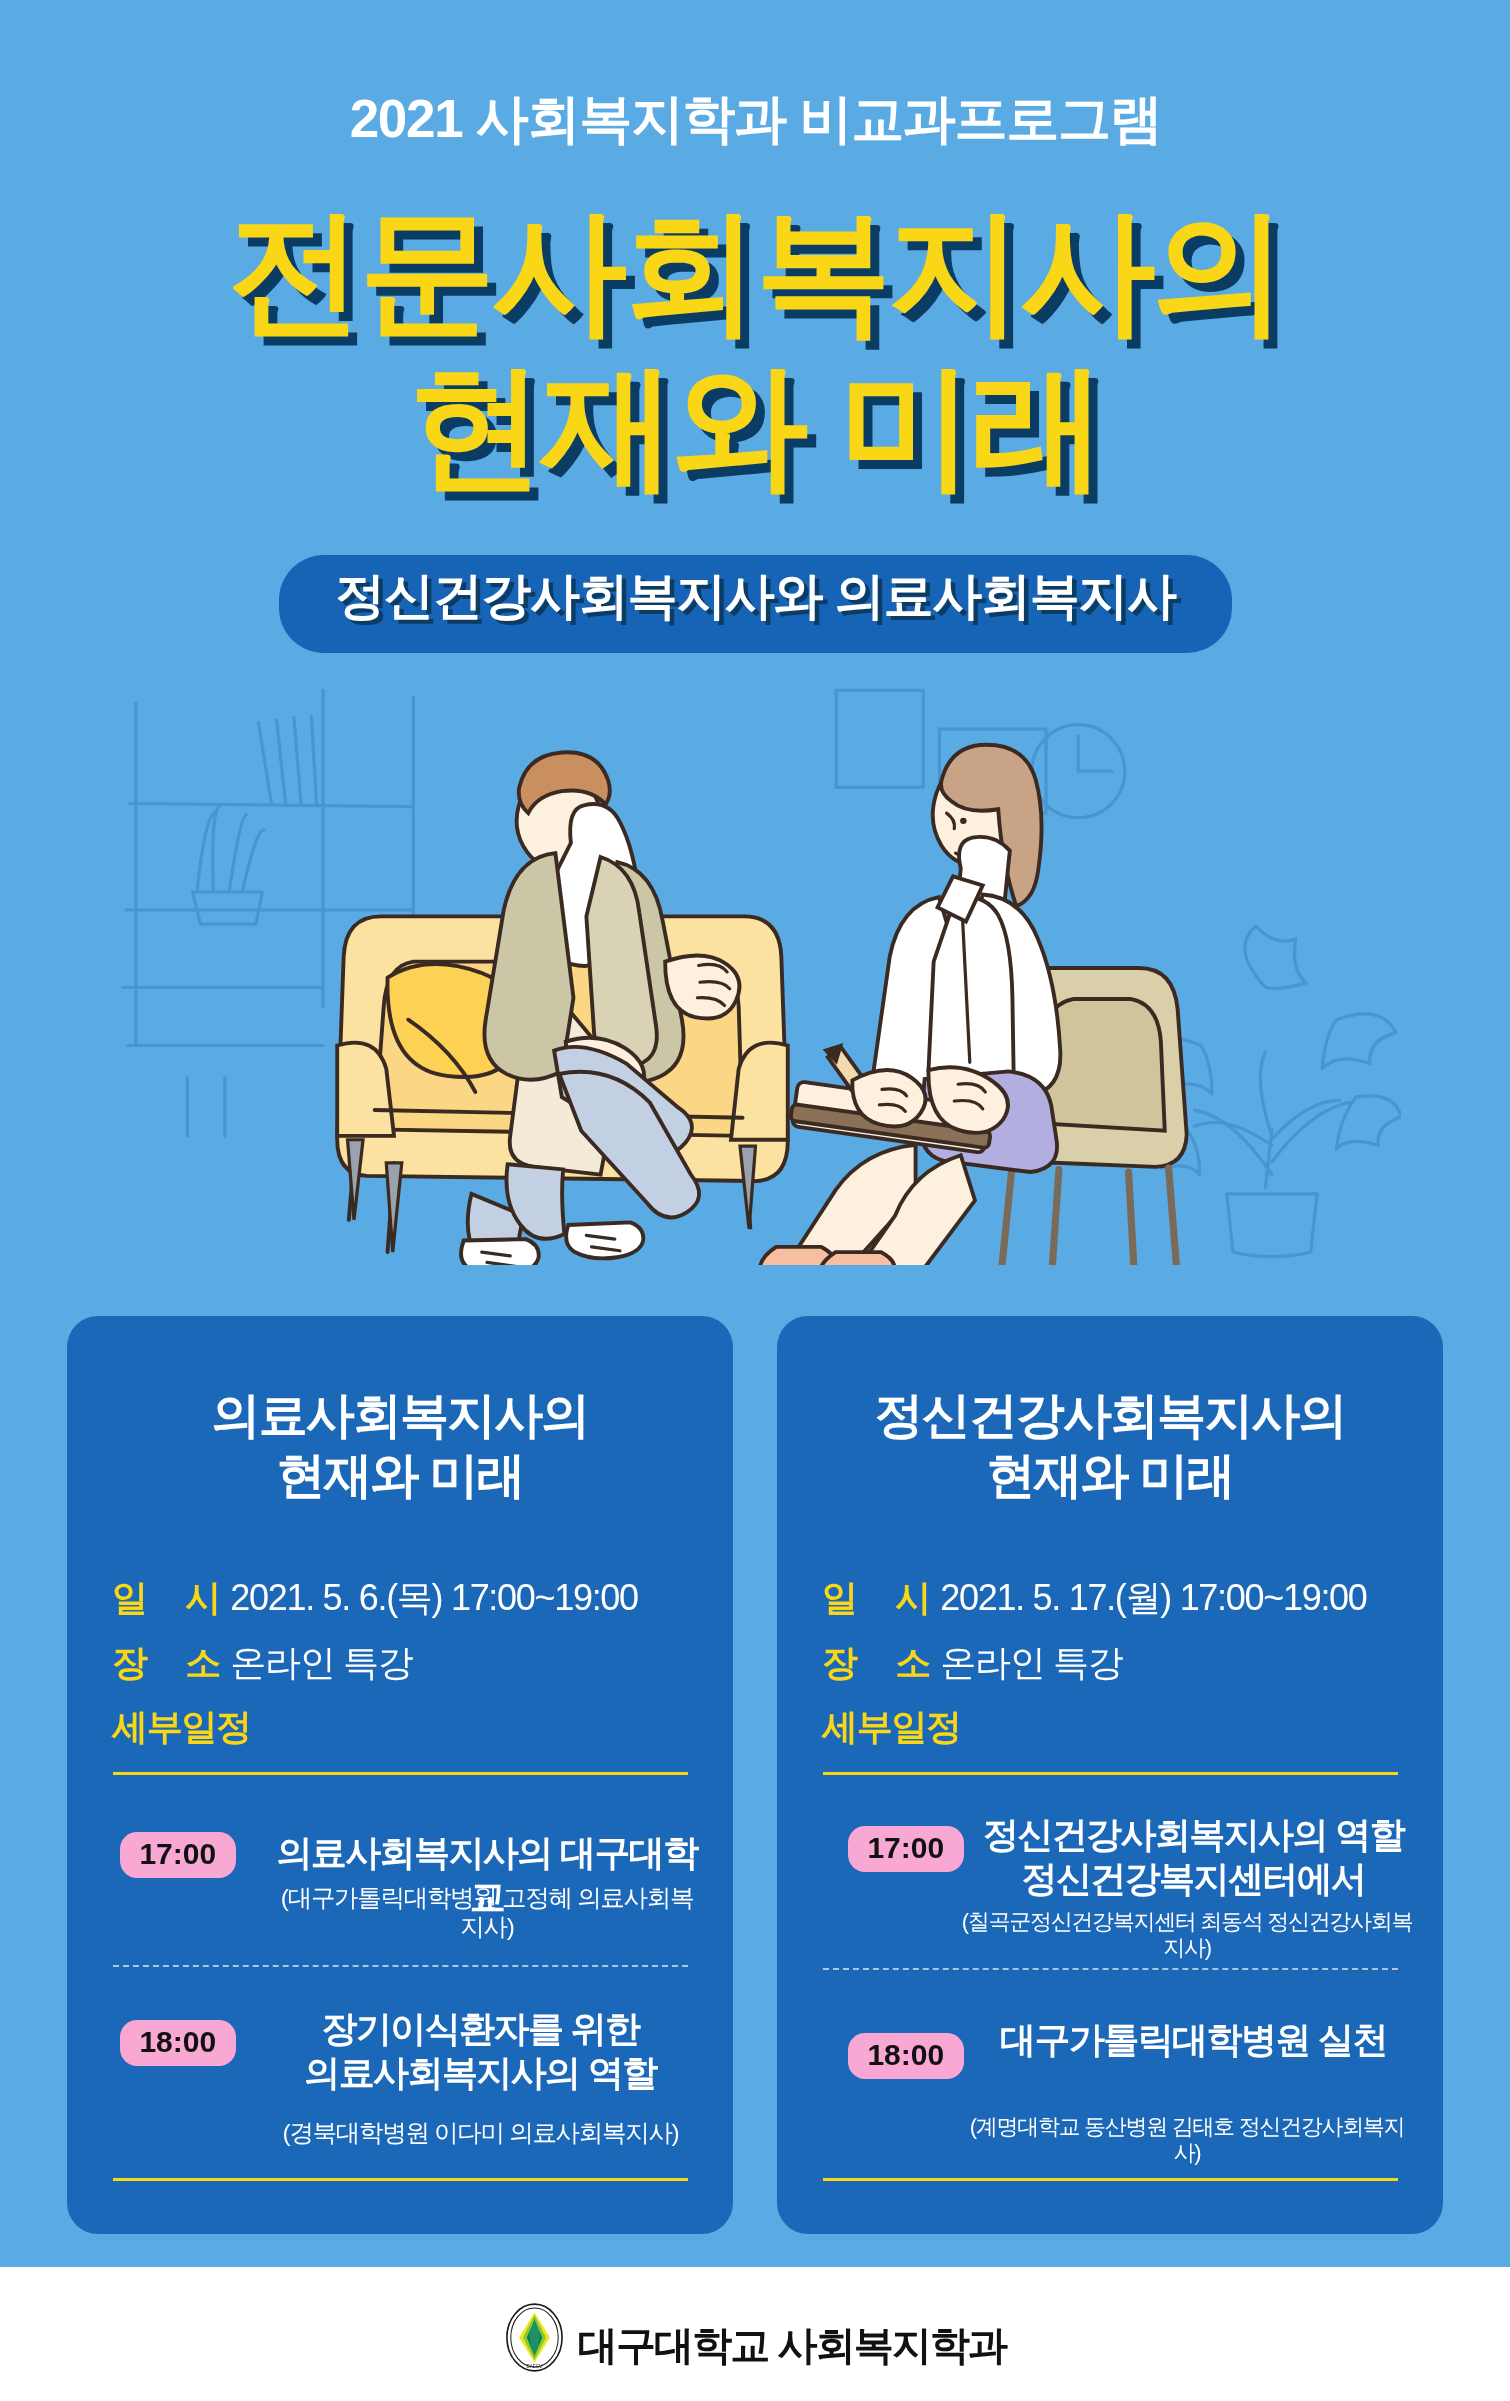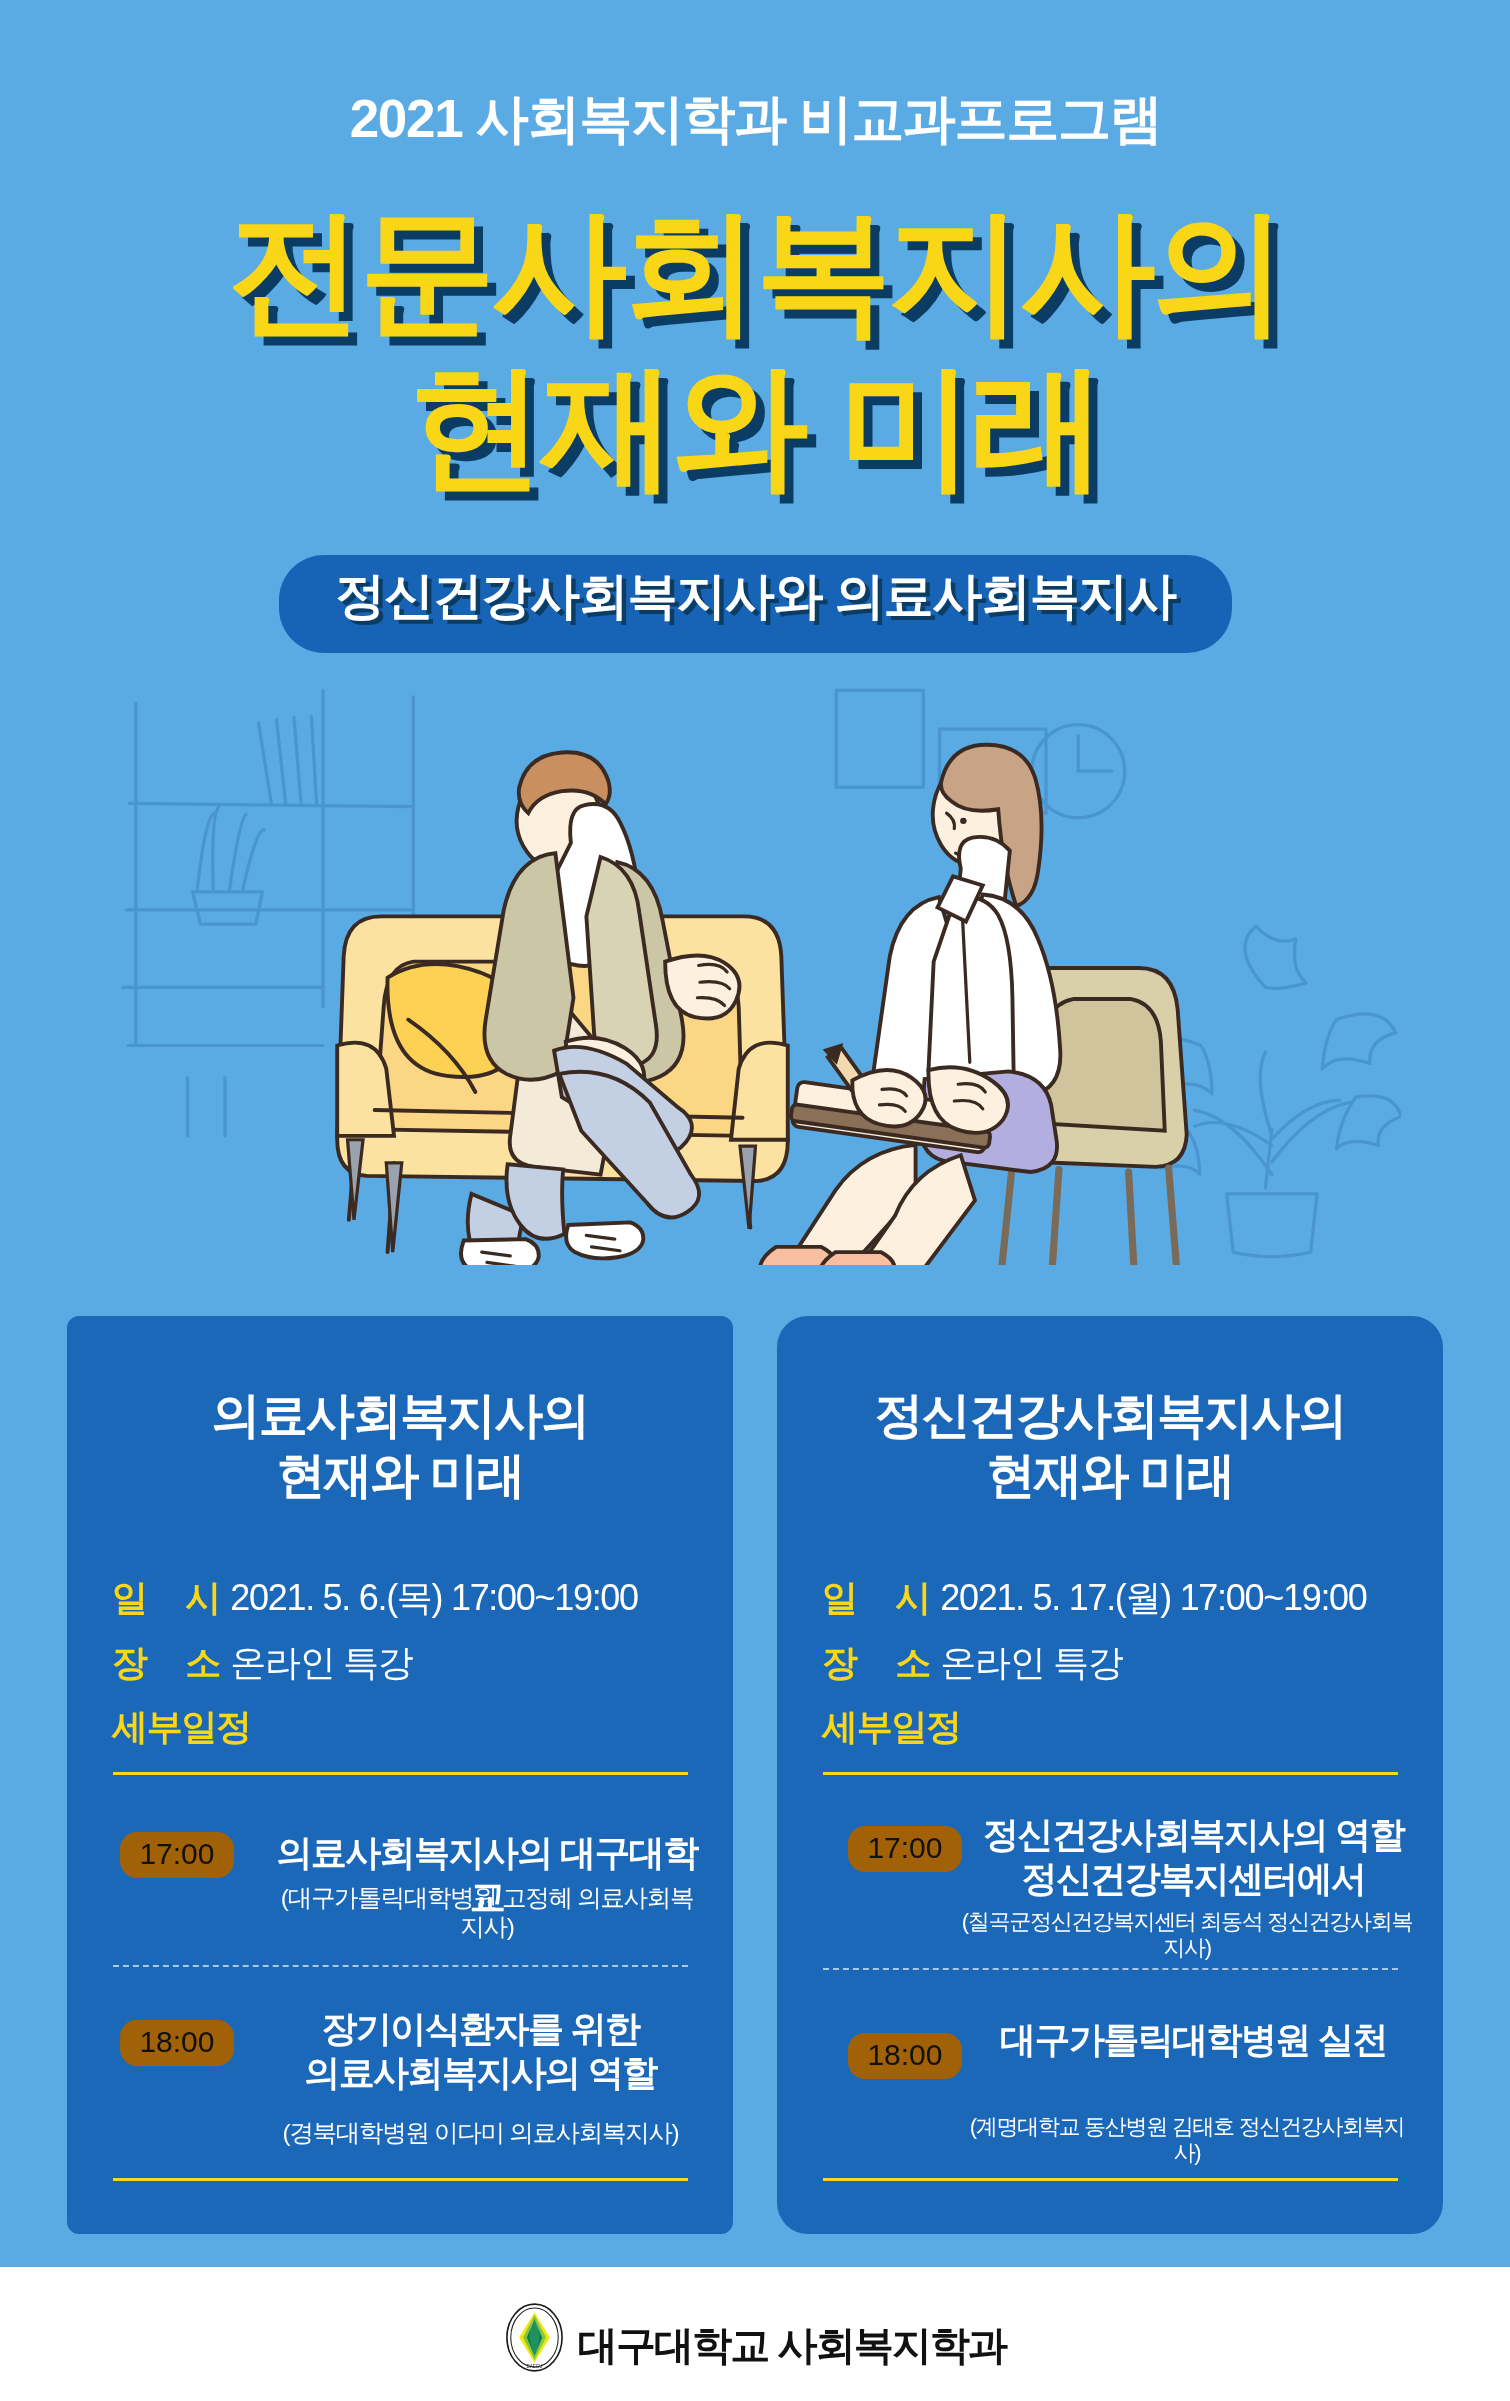--- a/index.html
+++ b/index.html
@@ -75,21 +75,21 @@
   .cards{
     position:absolute;left:0;top:1316px;width:1511px;height:949px;
   }
   .card{
     position:absolute;top:0;width:666px;height:918px;
     background:#1c68b8;
     border-radius:31px;
     box-sizing:border-box;
     padding:0;
   }
-  .card.left{left:67px;border-radius:12px;}
+  .card.left{left:67px;}
   .card.right{left:777px;}
 
   .card-title{
     position:absolute;left:0;top:70px;width:100%;
     text-align:center;
     font-size:49px;font-weight:bold;color:#ffffff;
     line-height:1.22;letter-spacing:-1.9px;
   }
   .card-title .ct{display:block;}
 
@@ -122,22 +122,22 @@
   .dash{
     position:absolute;left:46px;width:575px;height:0;
     border-top:2.6px dashed #a9c8e6;
   }
 
   .session{
     position:absolute;left:0;width:100%;
   }
   .time-badge{
     position:absolute;
-    background:#a16207;color:#111111;
-    font-size:30px;font-weight:normal;
+    background:#f9a8d4;color:#111111;
+    font-size:30px;font-weight:bold;
     border-radius:17px;
     padding:6.5px 19.4px 9px 19.4px;
     letter-spacing:0px;
     line-height:1;
   }
   .sess-title{
     position:absolute;
     font-size:36px;font-weight:bold;color:#ffffff;
     letter-spacing:-1.6px;line-height:1.22;
     text-align:center;

